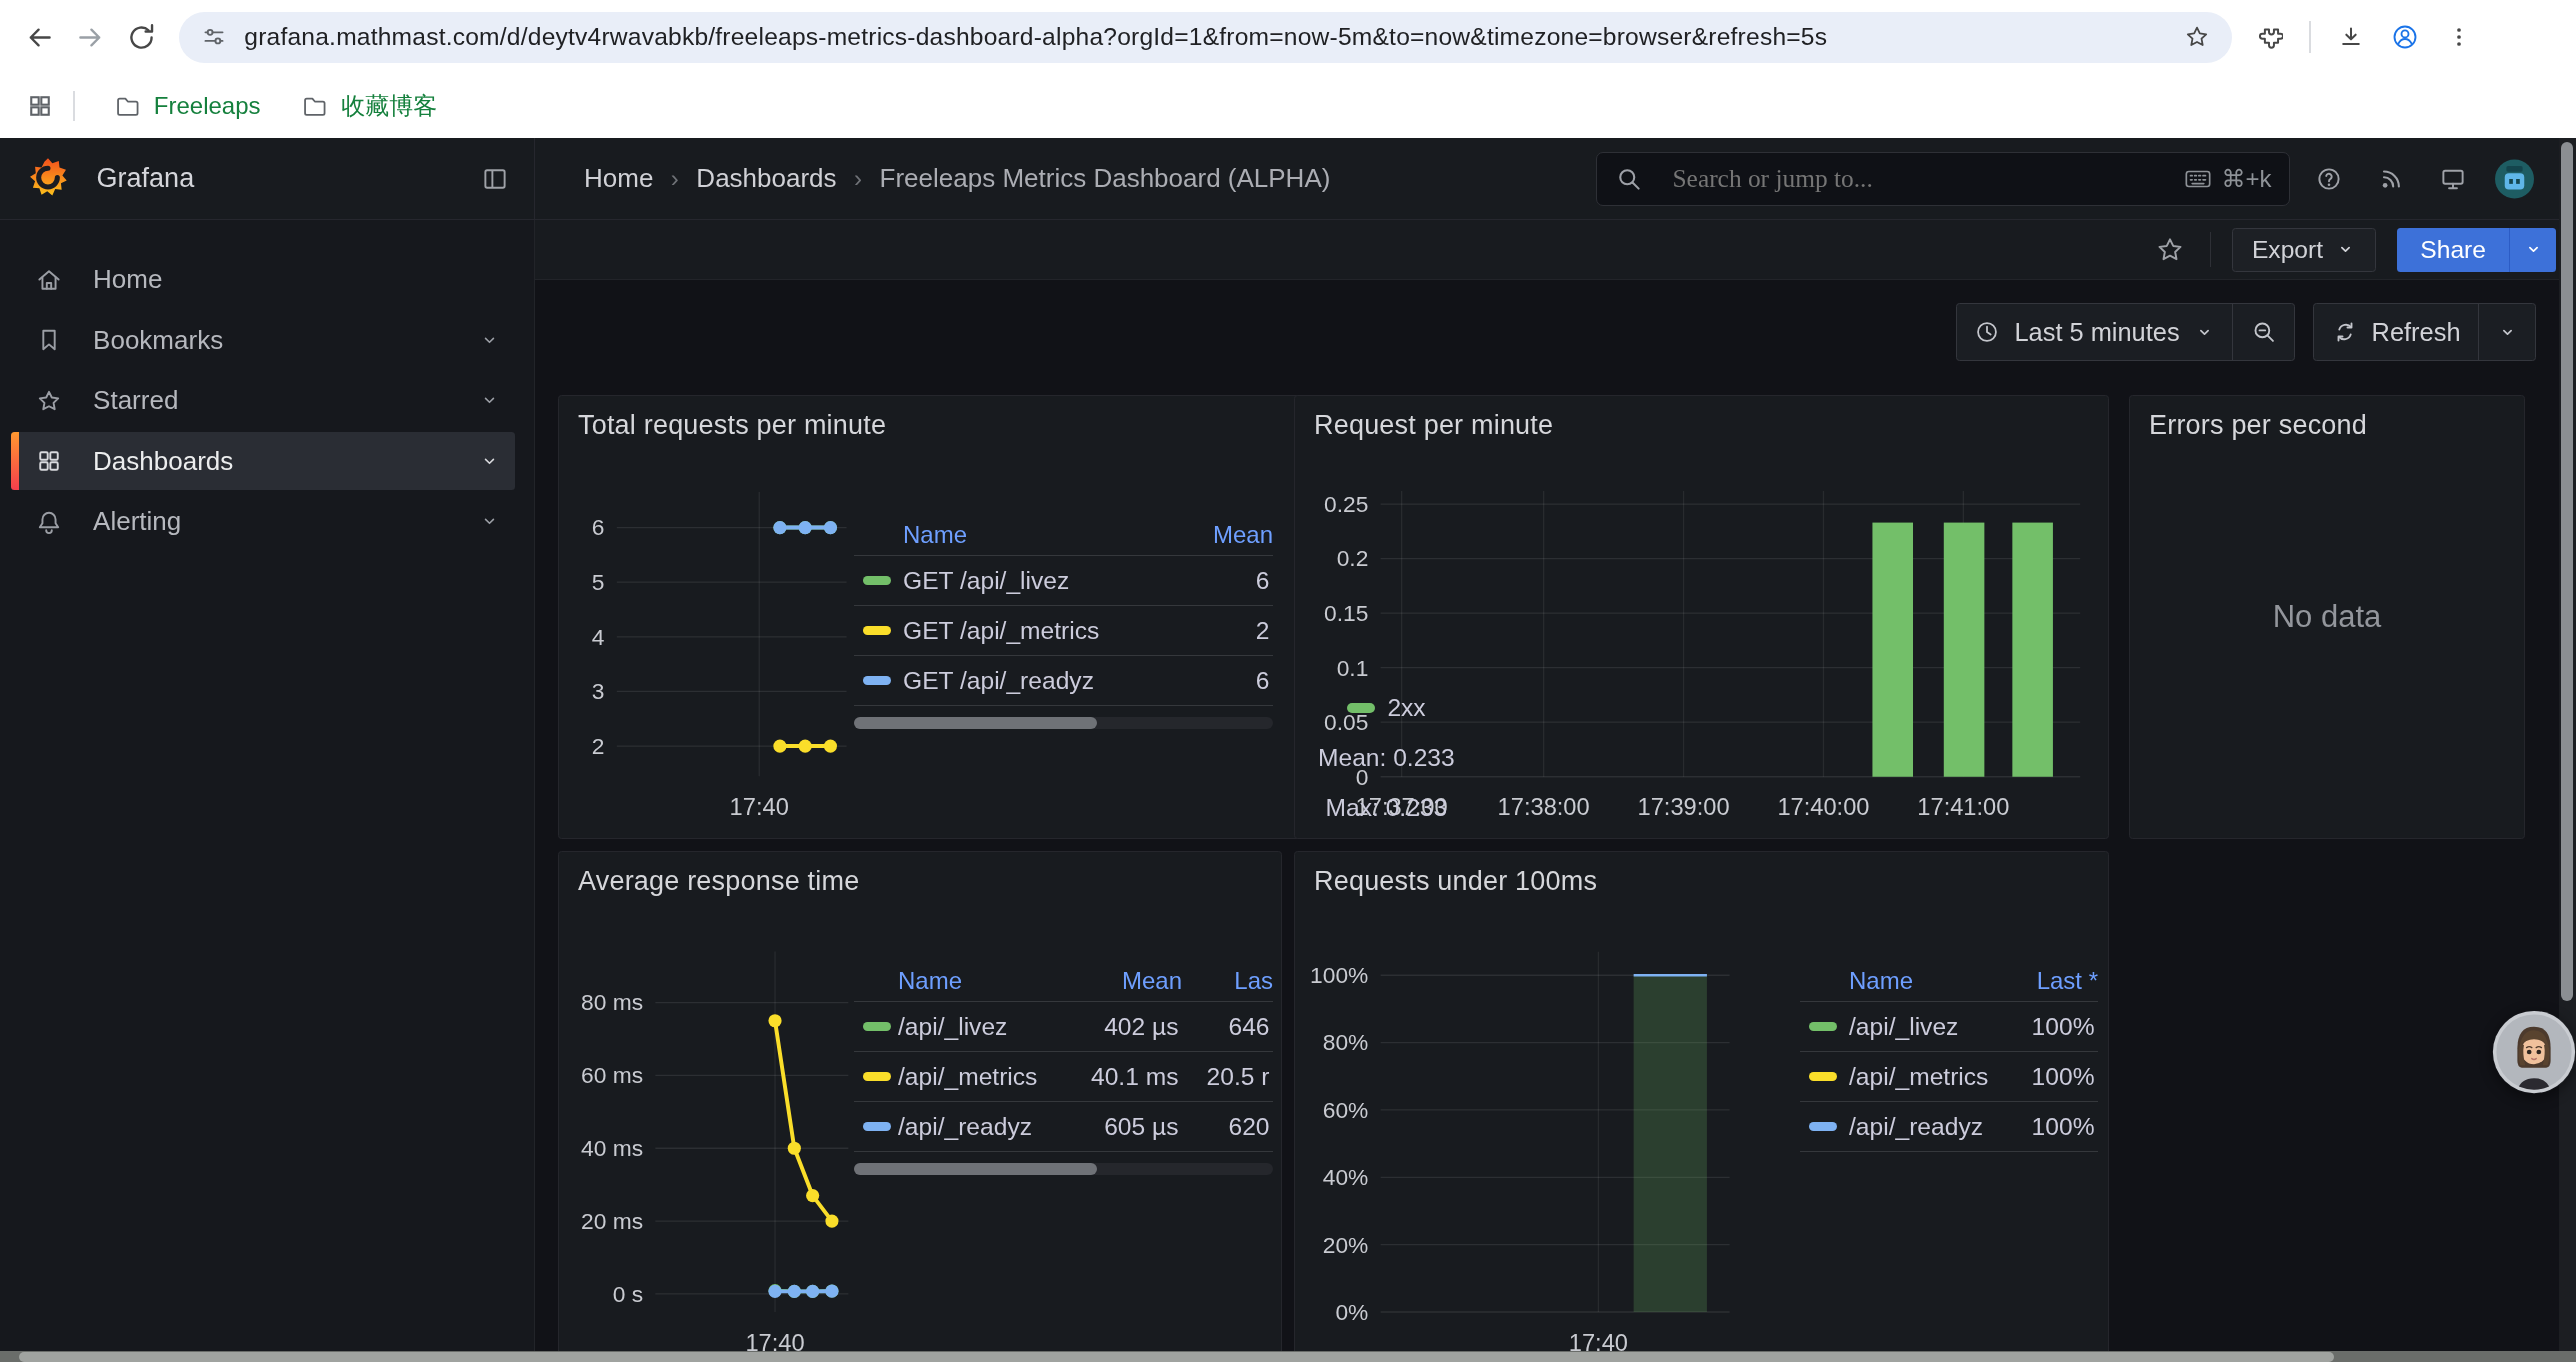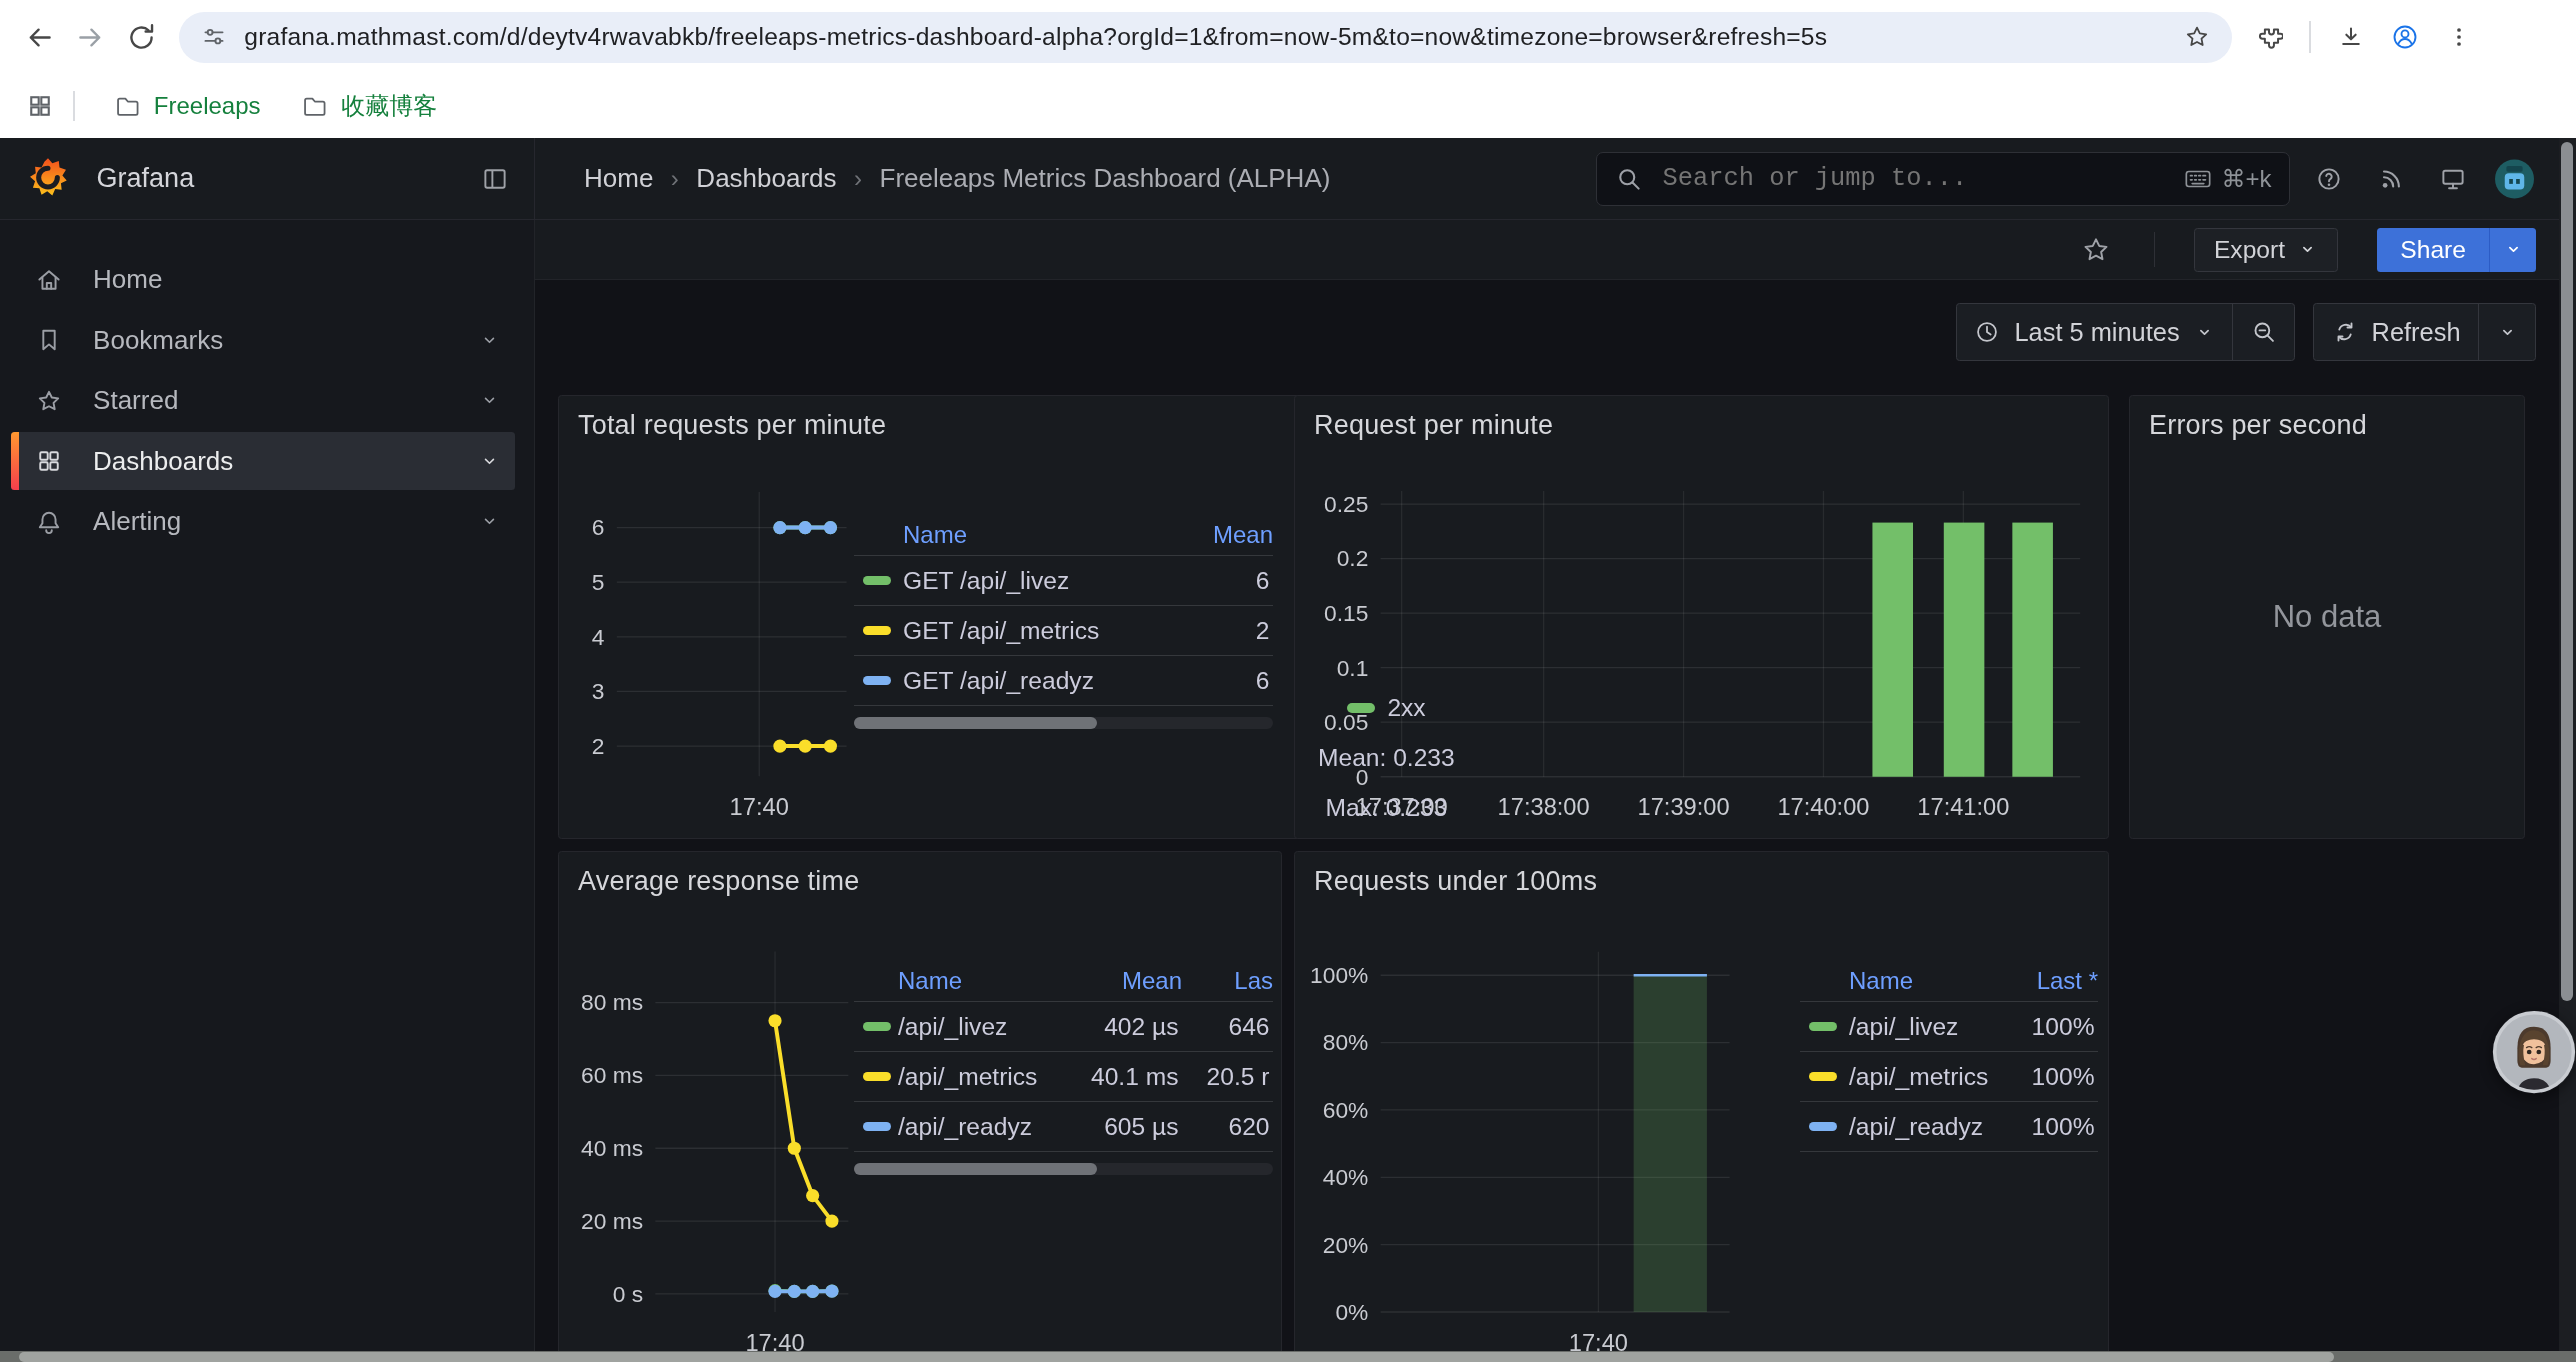--- a/index.html
+++ b/index.html
@@ -30,38 +30,38 @@
   .app{position:absolute;top:138px;left:0;width:100%;bottom:0;background:#111217;}
   .app-header{position:absolute;top:0;left:0;width:100%;height:82px;background:#181b1f;border-bottom:0.9px solid #26272e;display:flex;align-items:center;box-sizing:border-box;z-index:5;}
   .brand{width:535px;height:100%;display:flex;align-items:center;padding:0 24.6px;box-sizing:border-box;border-right:0.9px solid #26272e;flex:none;}
   .brand-name{margin-left:26px;font-size:27px;color:#d5d6db;}
   .brand-toggle{margin-left:auto;color:#9fa2a8;}
   .breadcrumb{flex:1;display:flex;align-items:center;padding-left:49px;font-size:26px;gap:17.5px;white-space:nowrap;overflow:hidden;}
   .crumb{color:#d0d1d6;}
   .crumb.current{color:#abadb3;}
   .crumb-sep{color:#6f7277;font-size:24px;}
   .search-box{width:694px;height:54px;background:#0f1116;border:0.9px solid #2e3036;border-radius:7px;display:flex;align-items:center;padding:0 17.5px;box-sizing:border-box;margin-right:19px;flex:none;}
-  .search-box input{flex:1;background:transparent;border:none;outline:none;color:#9da0a7;font-size:25.4px;font-family:Liberation Mono, monospace;margin-left:18px;}
+  .search-box input{flex:1;background:transparent;border:none;outline:none;color:#9da0a7;font-size:25.4px;font-family:Liberation Serif, serif;margin-left:28px;}
   .kb-hint{display:flex;align-items:center;gap:8.8px;color:#8e9297;font-size:24px;flex:none;}
   .hdr-icons{display:flex;align-items:center;gap:23px;padding-right:42px;flex:none;}
   .hdr-icon-btn{width:39px;height:39px;display:flex;align-items:center;justify-content:center;color:#9fa2a8;}
 
   
   .sidebar{position:absolute;top:82px;left:0;width:535px;bottom:0;background:#16181d;border-right:0.9px solid #222429;padding-top:28px;box-sizing:border-box;z-index:4;}
   .side-item{position:relative;height:58px;margin:2.6px 19px 2.6px 10.5px;display:flex;align-items:center;gap:30px;padding:0 14px 0 24.6px;border-radius:3.5px;color:#b6b8be;font-size:26px;}
   .side-item .ic{color:#9b9ea5;flex:none;}
   .side-item.active{background:#2a2d34;color:#ecedee;}
   .side-item.active .ic{color:#d8d9dd;}
   .side-item.active::before{content:"";position:absolute;left:0;top:0;bottom:0;width:8.8px;border-radius:3.5px 0 0 3.5px;background:linear-gradient(180deg,#ff9830,#f53e4c);}
   .side-chevron{margin-left:auto;color:#b6b8be;}
   .side-chevron .ic{width:23px;height:23px;}
 
   
   .main{position:absolute;top:82px;left:535px;right:0;bottom:0;}
-  .subheader{position:absolute;top:0;left:0;right:0;height:60px;background:#181b1f;border-bottom:0.9px solid #222429;display:flex;align-items:center;justify-content:flex-end;gap:39px;padding-right:40px;box-sizing:border-box;}
+  .subheader{position:absolute;top:0;left:0;right:0;height:60px;background:#181b1f;border-bottom:0.9px solid #222429;display:flex;align-items:center;justify-content:flex-end;gap:21px;padding-right:20px;box-sizing:border-box;}
   .sh-divider{width:0.9px;height:35px;background:#2e3036;}
   .btn{display:flex;align-items:center;gap:12.3px;height:44px;padding:0 19px;border:0.9px solid #34363d;border-radius:3.5px;background:#1d2025;color:#d2d3d8;font-size:24.6px;font-weight:500;box-sizing:border-box;}
   .share-group{display:flex;align-items:stretch;height:44px;}
   .share-main{display:flex;align-items:center;padding:0 23px;background:#3d71d9;color:#ffffff;font-size:24.6px;font-weight:500;border-radius:3.5px 0 0 3.5px;}
   .share-caret{width:46px;display:flex;align-items:center;justify-content:center;background:#3d71d9;border-left:1.8px solid #2c5cc5;border-radius:0 3.5px 3.5px 0;color:#fff;}
   .canvas{position:absolute;top:60px;left:0;right:0;bottom:0;background:#111217;overflow:hidden;}
   .timebar{position:absolute;top:23px;right:40px;display:flex;gap:18px;}
   .tb-group{display:flex;align-items:stretch;height:56px;border:0.9px solid #34363d;border-radius:3.5px;background:#1b1e23;overflow:hidden;}
   .tb-seg{display:flex;align-items:center;gap:14px;padding:0 17.5px;color:#d2d3d8;font-size:25.4px;}
   .tb-seg + .tb-seg{border-left:0.9px solid #34363d;}

